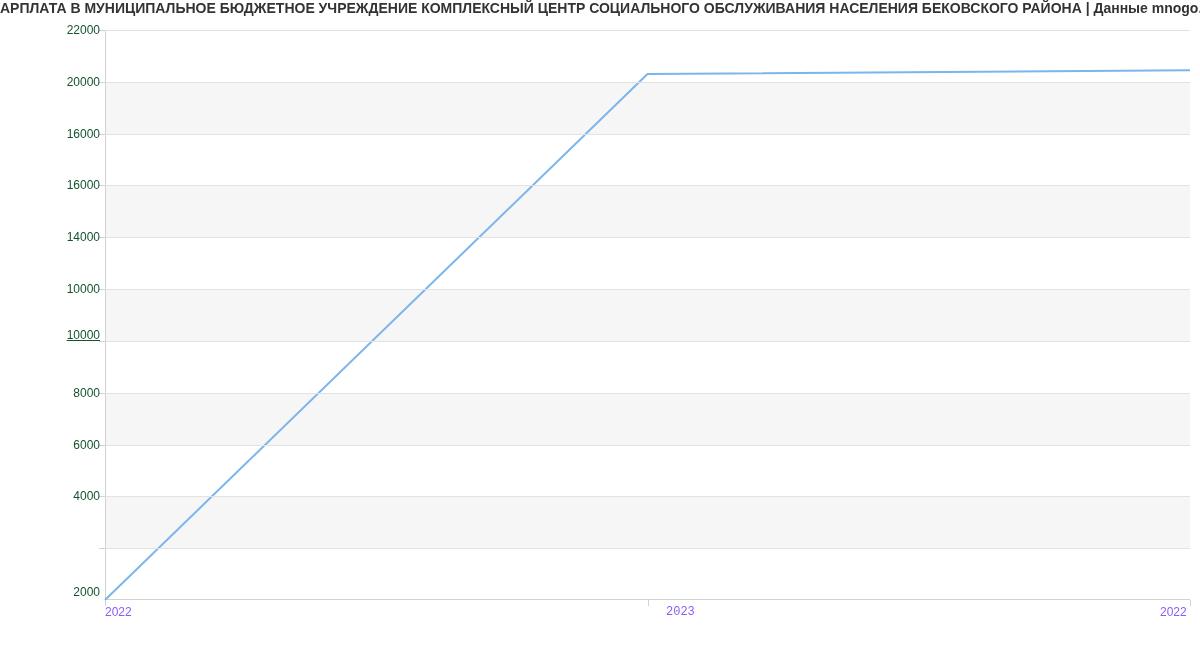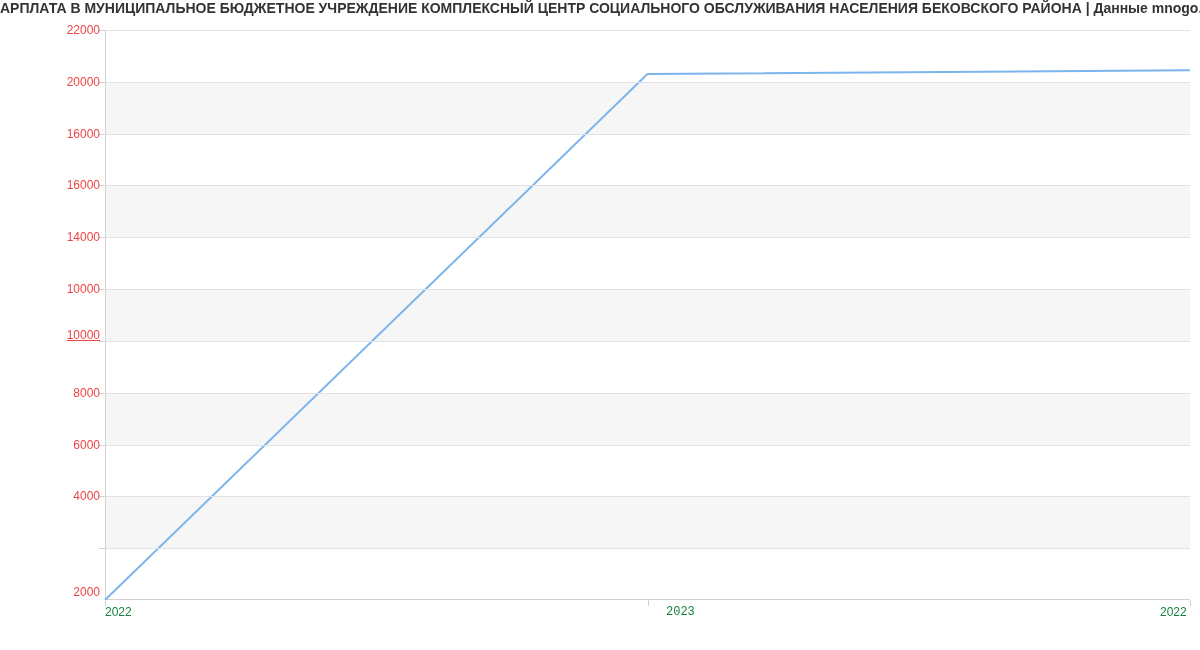--- a/index.html
+++ b/index.html
@@ -67,28 +67,28 @@
     width: 1px;
     height: 100%;
     background: #d2d2d2;
   }
   .y-tick-label {
     position: absolute;
     right: 1100px;
     width: 60px;
     text-align: right;
     font-size: 12px;
-    color: #ef4444;
+    color: #14532d;
     transform: translateY(-50%);
   }
   .x-tick-label {
     position: absolute;
     top: 605px;
     font-size: 12px;
-    color: #15803d;
+    color: #8b5cf6;
   }
   .y-tick-mark {
     position: absolute;
     width: 6px;
     height: 1px;
     background: #d2d2d2;
   }
   .x-tick-mark {
     position: absolute;
     width: 1px;

